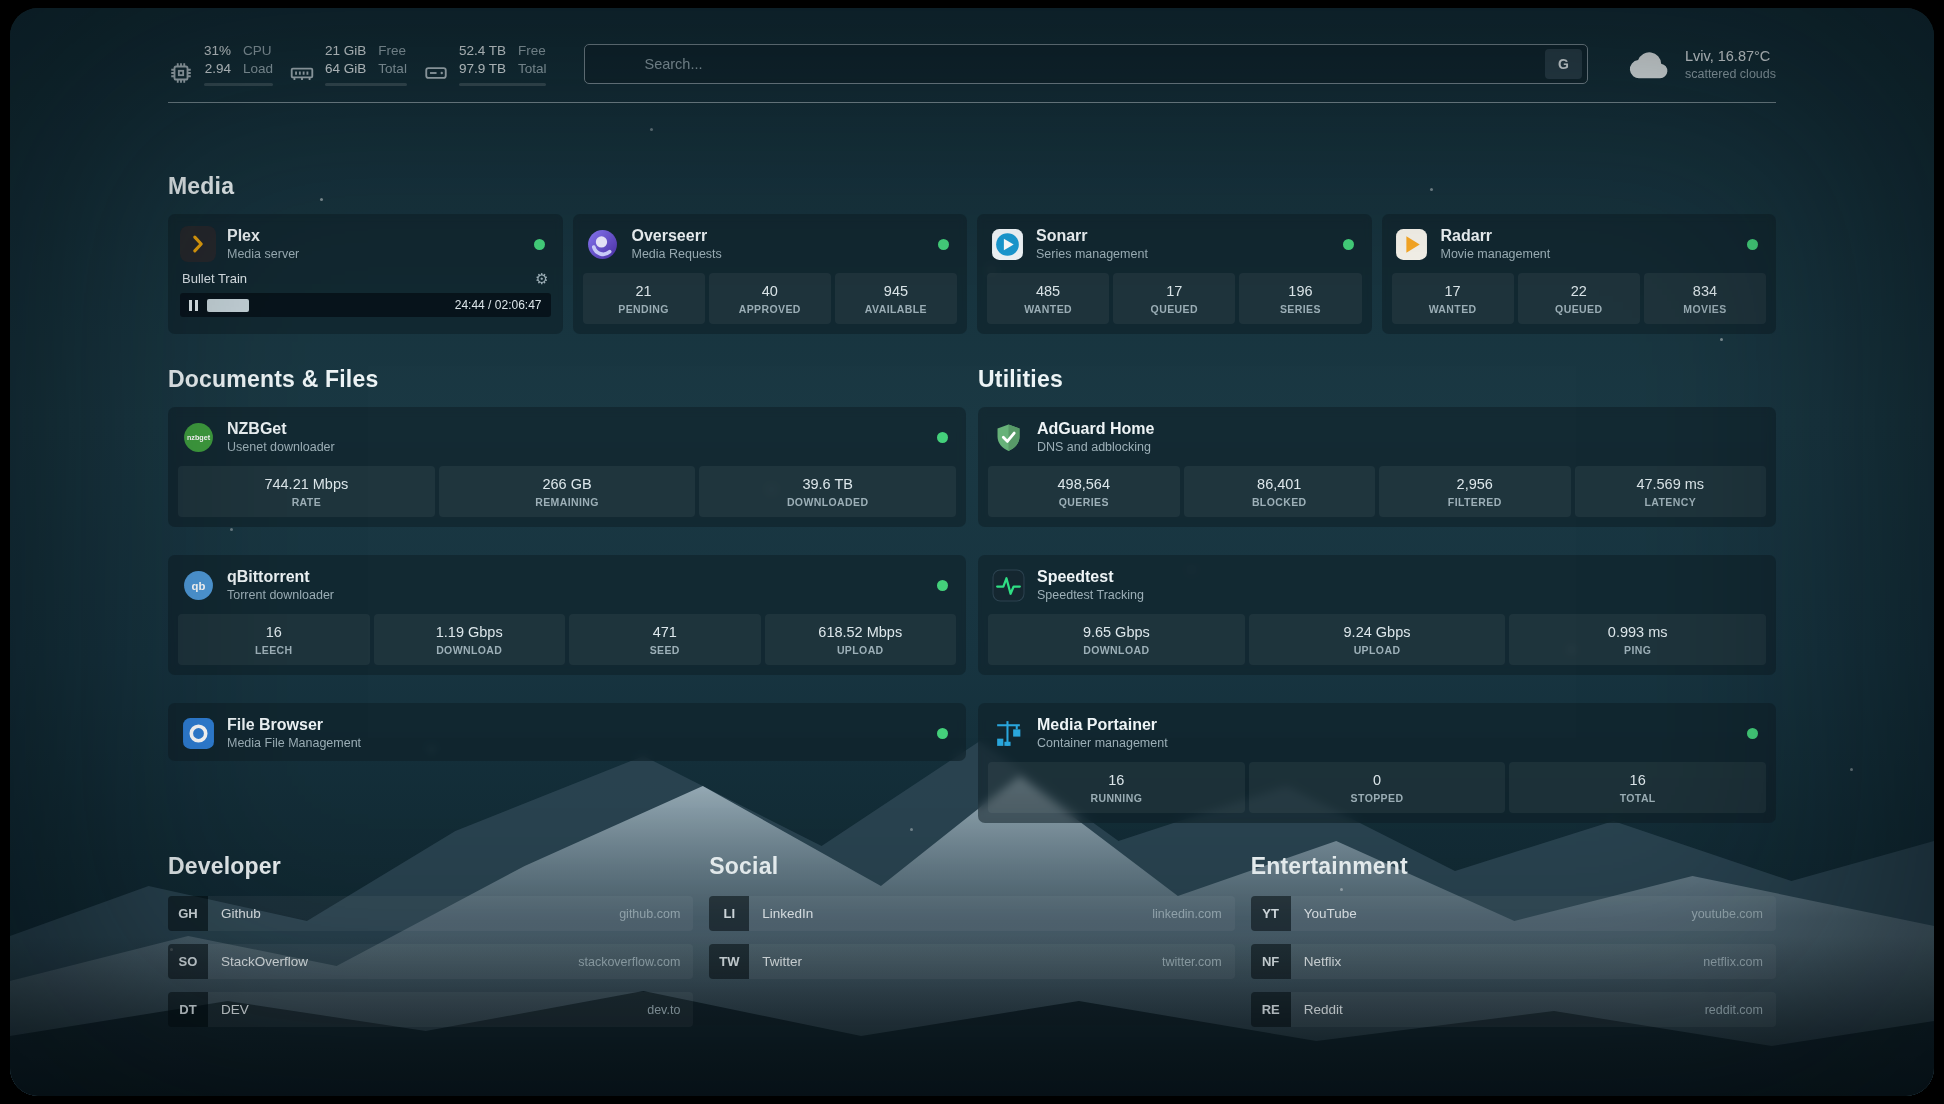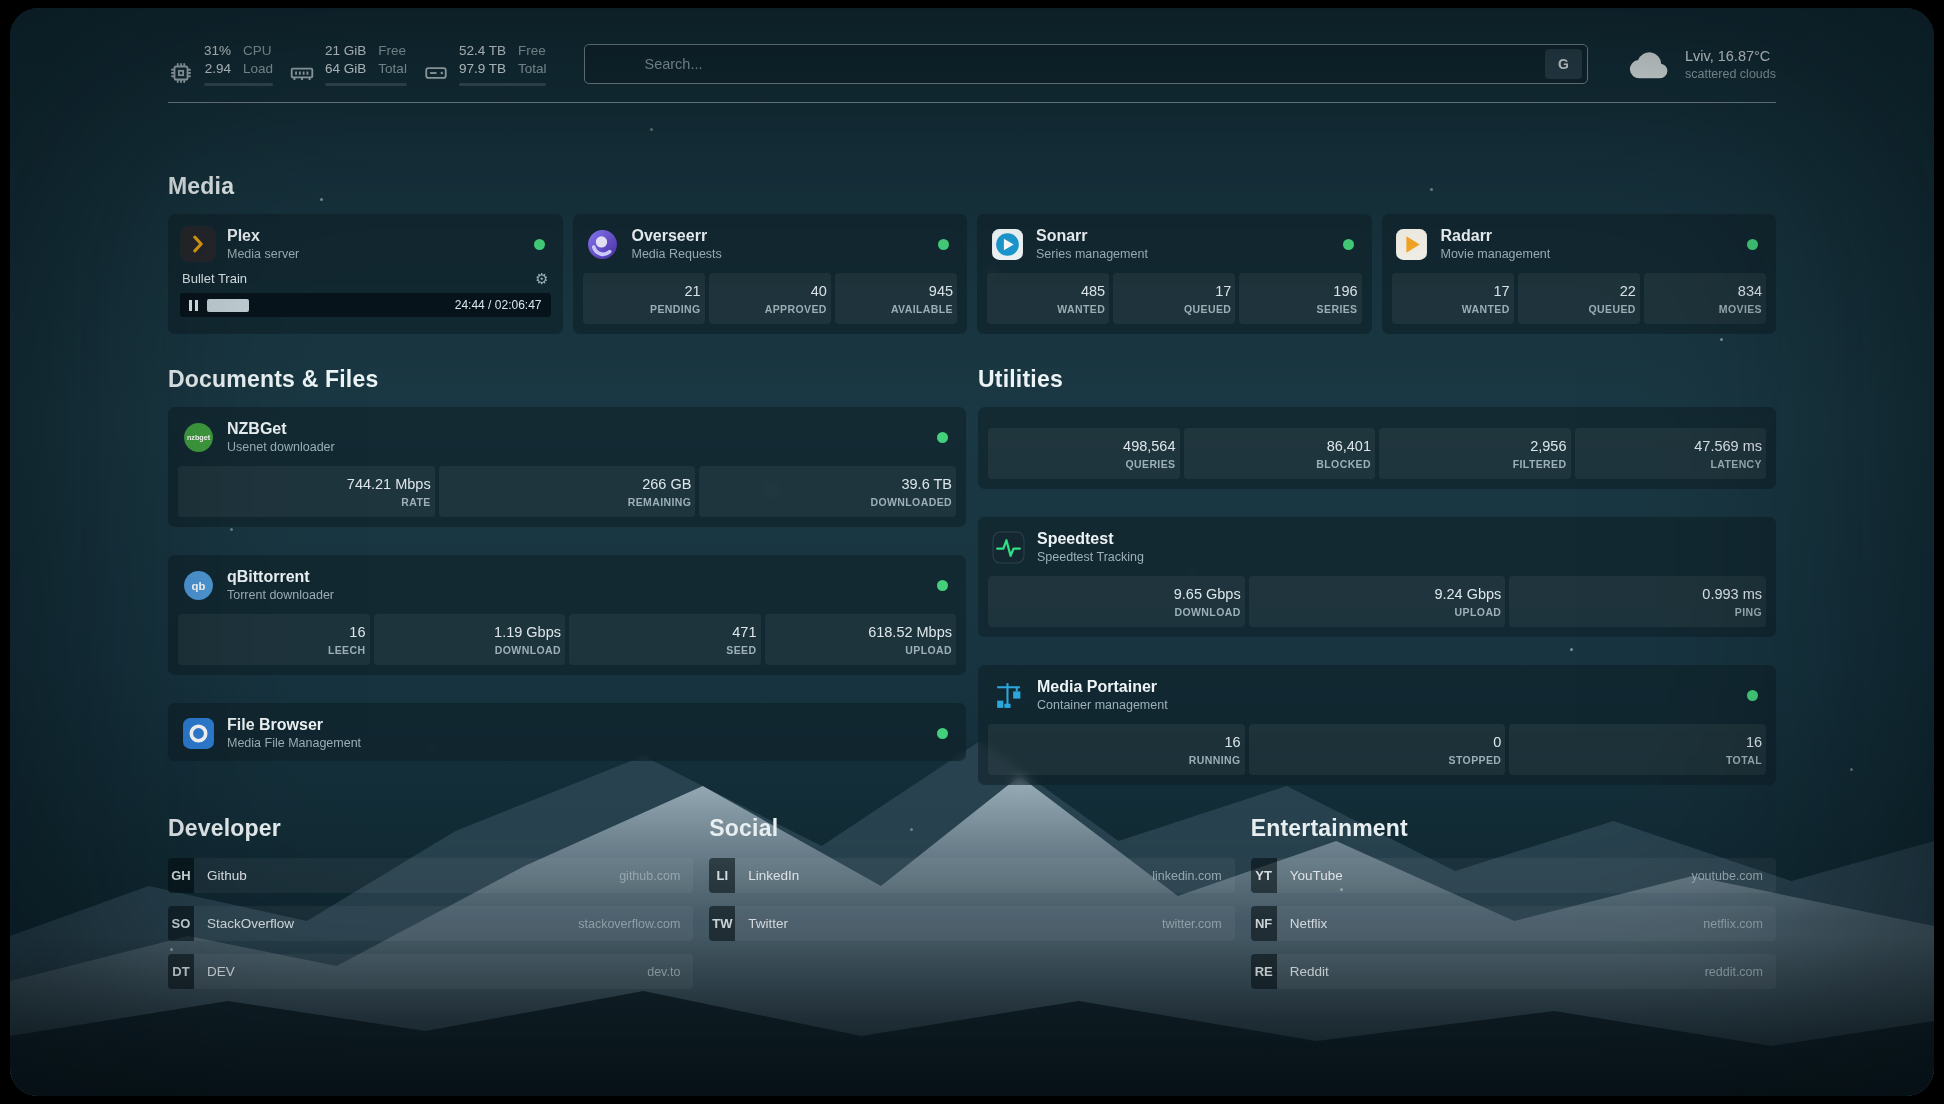--- a/index.html
+++ b/index.html
@@ -61,39 +61,39 @@
   .card { background:rgba(14,31,39,.55); border-radius:7px; padding:10px; backdrop-filter:blur(4px); }
   .head { display:flex; align-items:center; gap:11px; padding:2px 3px 0 2px; }
   .svc-icon { width:36px; height:36px; flex:none; display:flex; align-items:center; justify-content:center; line-height:0; }
   .plex-bg { background:#26282c; border-radius:8px; }
   .meta { min-width:0; }
   .svc-name { font-size:16px; font-weight:600; color:#eef4f6; line-height:1.15; }
   .svc-desc { font-size:12.5px; color:#9db0b8; margin-top:2px; }
   .dot { width:11px; height:11px; border-radius:50%; background:#44d07b; margin-left:auto; margin-right:5px; flex:none; }
 
   .stats { display:flex; gap:4px; margin-top:11px; }
-  .stat { flex:1; background:rgba(255,255,255,.055); border-radius:4px; text-align:right; padding:10px 4px 9px; }
+  .stat { flex:1; background:rgba(255,255,255,.055); border-radius:4px; text-align:center; padding:10px 4px 9px; }
   .stat-value { font-size:14.5px; color:#dde7eb; }
   .stat-label { font-size:10.5px; font-weight:700; letter-spacing:.4px; color:#9db0b8; margin-top:4px; }
 
   
   .player { margin-top:6px; padding:0 2px; }
   .np-row { display:flex; align-items:center; font-size:13px; color:#dfe8ec; padding:3px 2px 7px; }
   .gear { margin-left:auto; color:#9db0b8; font-size:15px; cursor:pointer; line-height:1; }
   .player-bar { display:flex; align-items:center; background:rgba(6,16,22,.8); border-radius:3px; height:24px; padding:0 9px; }
   .pause-icon { display:flex; gap:3px; cursor:pointer; }
   .pause-icon span { width:3px; height:11px; background:#dfe8ec; }
   .elapsed { height:13px; background:#c4d2d8; border-radius:2px; margin-left:9px; }
   .ptime { margin-left:auto; font-size:12px; color:#dfe8ec; }
 
   
   .grid3 { display:grid; grid-template-columns:repeat(3,1fr); gap:16px; margin-top:30px; }
   .bm-group h2.sec { margin-bottom:16px; }
   .bm-row { display:flex; align-items:stretch; height:35px; margin-bottom:13px; border-radius:4px; overflow:hidden; cursor:pointer; }
-  .bm-abbr { width:26px; flex:none; background:rgba(4,13,17,.55); color:#dfe8ec; font-size:13px; font-weight:600;
+  .bm-abbr { width:40px; flex:none; background:rgba(4,13,17,.55); color:#dfe8ec; font-size:13px; font-weight:600;
     display:flex; align-items:center; justify-content:center; }
   .bm-main { flex:1; background:rgba(255,255,255,.05); display:flex; align-items:center; padding:0 13px; min-width:0; }
   .bm-name { font-size:13.5px; color:#e7eef1; }
   .bm-url { margin-left:auto; font-size:12.5px; color:#9db0b8; }
 </style>
 </head>
 <body>
 
 <div class="window">
 
@@ -404,20 +404,33 @@
             </div>
             <span class="dot"></span>
           </div>
         </div>
       </div>
 
       <div class="col">
         <h2 class="sec">Utilities</h2>
 
         <div class="card">
+          <div class="head">
+            <span class="svc-icon">
+              <svg width="31" height="31" viewBox="0 0 24 24">
+                <path d="M12 2l8.5 3v6.2c0 5.2-3.6 8.9-8.5 11.3C7.1 20.1 3.5 16.4 3.5 11.2V5z" fill="#67b279"></path>
+                <path d="M12 2l8.5 3v6.2c0 5.2-3.6 8.9-8.5 11.3z" fill="#589a68"></path>
+                <path d="M8 11.8l3.1 3.2 5.3-6.4" fill="none" stroke="#fff" stroke-width="2.2" stroke-linecap="round" stroke-linejoin="round"></path>
+              </svg>
+            </span>
+            <div class="meta">
+              <div class="svc-name">AdGuard Home</div>
+              <div class="svc-desc">DNS and adblocking</div>
+            </div>
+          </div>
           <div class="stats">
             <div class="stat">
               <div class="stat-value">498,564</div>
               <div class="stat-label">QUERIES</div>
             </div>
             <div class="stat">
               <div class="stat-value">86,401</div>
               <div class="stat-label">BLOCKED</div>
             </div>
             <div class="stat">

